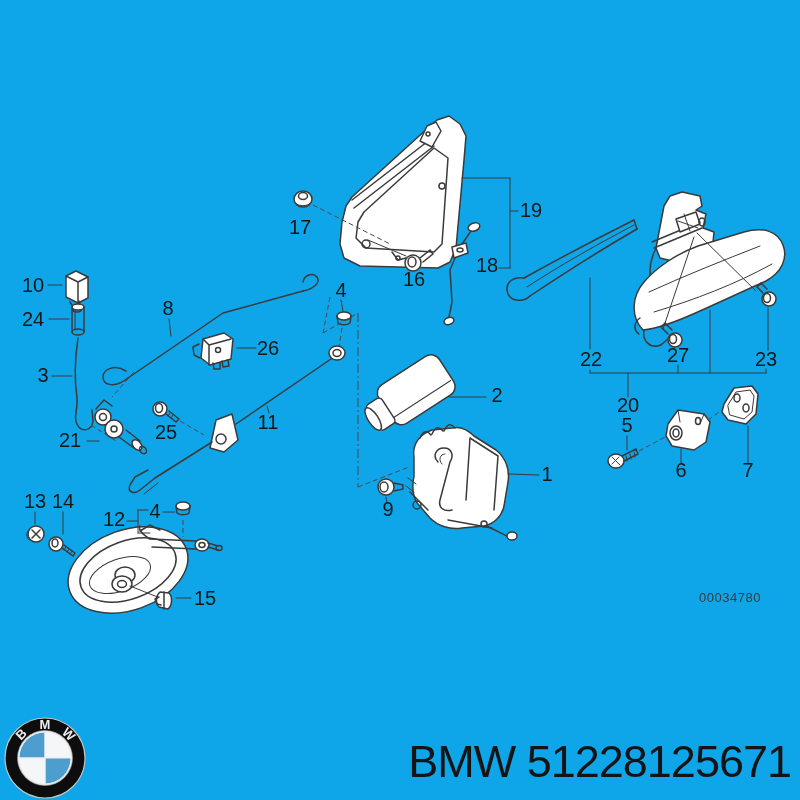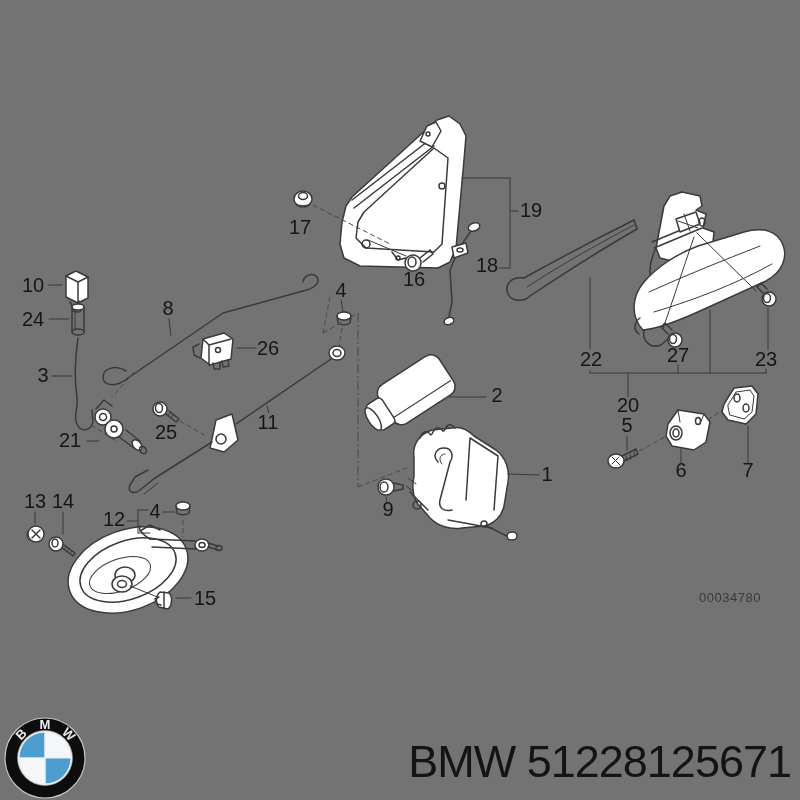--- a/index.html
+++ b/index.html
@@ -1,16 +1,16 @@
 <!DOCTYPE html>
 <html><head>
 <meta charset="utf-8">
 <style>
   html,body{margin:0;padding:0;background:#ffffff;}
-  .stage{position:relative;width:800px;height:800px;background:#737373;overflow:hidden;
+  .stage{position:relative;width:800px;height:800px;background:#0ea5e9;overflow:hidden;
          font-family:"Liberation Sans", sans-serif;}
   svg{display:block;}
   .ln   {stroke:#3a3a3a;stroke-width:1.5;fill:none;stroke-linecap:round;stroke-linejoin:round;}
   .lnw  {stroke:#3a3a3a;stroke-width:1.5;fill:#ffffff;stroke-linejoin:round;}
   .thin {stroke:#3a3a3a;stroke-width:1;fill:none;stroke-linecap:round;}
   .dash {stroke:#4a4a4a;stroke-width:1;fill:none;stroke-dasharray:5 3;}
   .dashdot{stroke:#4a4a4a;stroke-width:1;fill:none;stroke-dasharray:9 3 2 3;}
   .callout{font-family:"Liberation Sans", sans-serif;font-size:20px;fill:#161616;}
   .docnum{font-family:"Liberation Sans", sans-serif;font-size:13px;fill:#3a3a3a;letter-spacing:.5px;}
   .bigtitle{font-family:"Liberation Sans", sans-serif;font-size:45px;fill:#141414;letter-spacing:-1px;}

